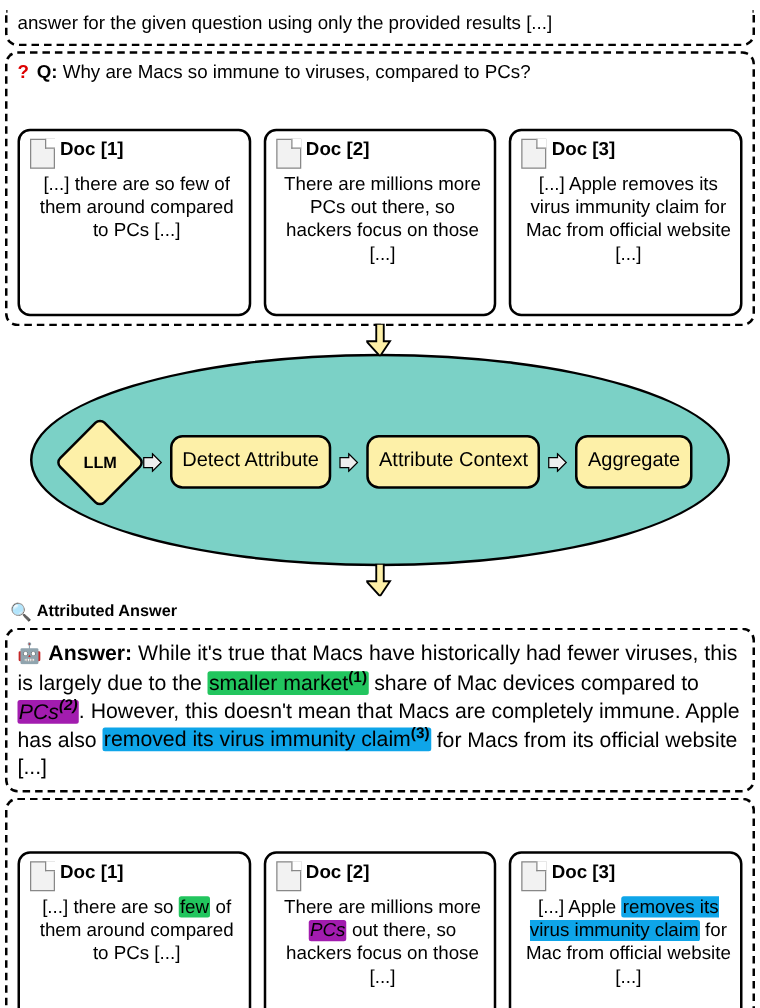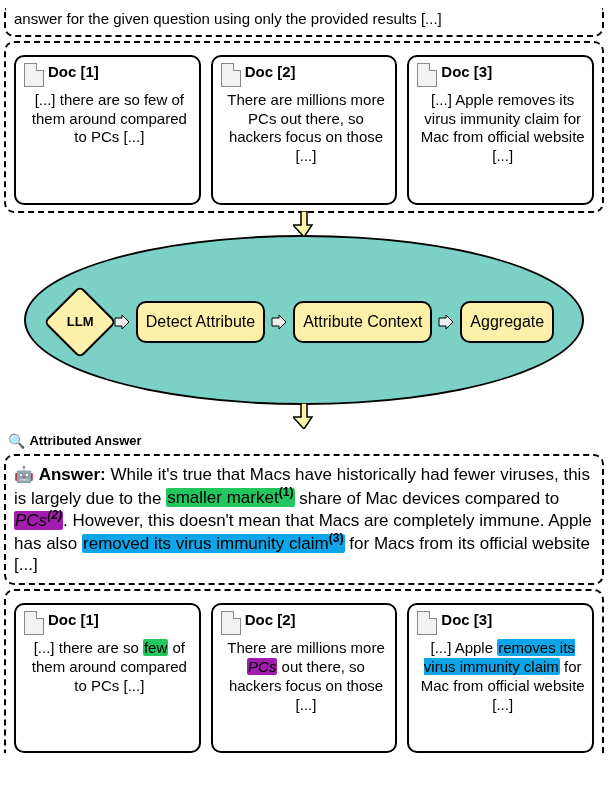--- a/index.html
+++ b/index.html
@@ -36,20 +36,21 @@
   .docs-row { display: flex; gap: 10px; margin-top: 6px; }
   .doc-card {
     flex: 1;
     border: 2px solid #000;
     border-radius: 10px;
     padding: 6px 4px 8px 8px;
     position: relative;
     background: #fff;
     text-align: center;
     min-height: 150px;
+    margin-top: 29px;
   }
   .doc-header {
     display: flex;
     align-items: flex-start;
     gap: 4px;
     text-align: left;
     margin-bottom: 4px;
   }
   .page-icon {
     width: 20px; height: 24px;
@@ -142,20 +143,25 @@
   .robot-icon::before { content: "🤖"; font-size: 16px; }
 </style>
 </head>
 <body>
 
 <div class="dashed-box truncated-top">
   <span>answer for the given question using only the provided results [...]</span>
 </div>
 
 <div class="dashed-box">
+  <div>
+    <span class="qmark">?</span>
+    <span class="bold">Q:</span>
+    <span>Why are Macs so immune to viruses, compared to PCs?</span>
+  </div>
   <div class="docs-row">
     <div class="doc-card">
       <div class="doc-header">
         <span class="page-icon"></span>
         <span class="bold">Doc [1]</span>
       </div>
       <div>[...] there are so few of them around compared to PCs [...]</div>
     </div>
     <div class="doc-card">
       <div class="doc-header">

